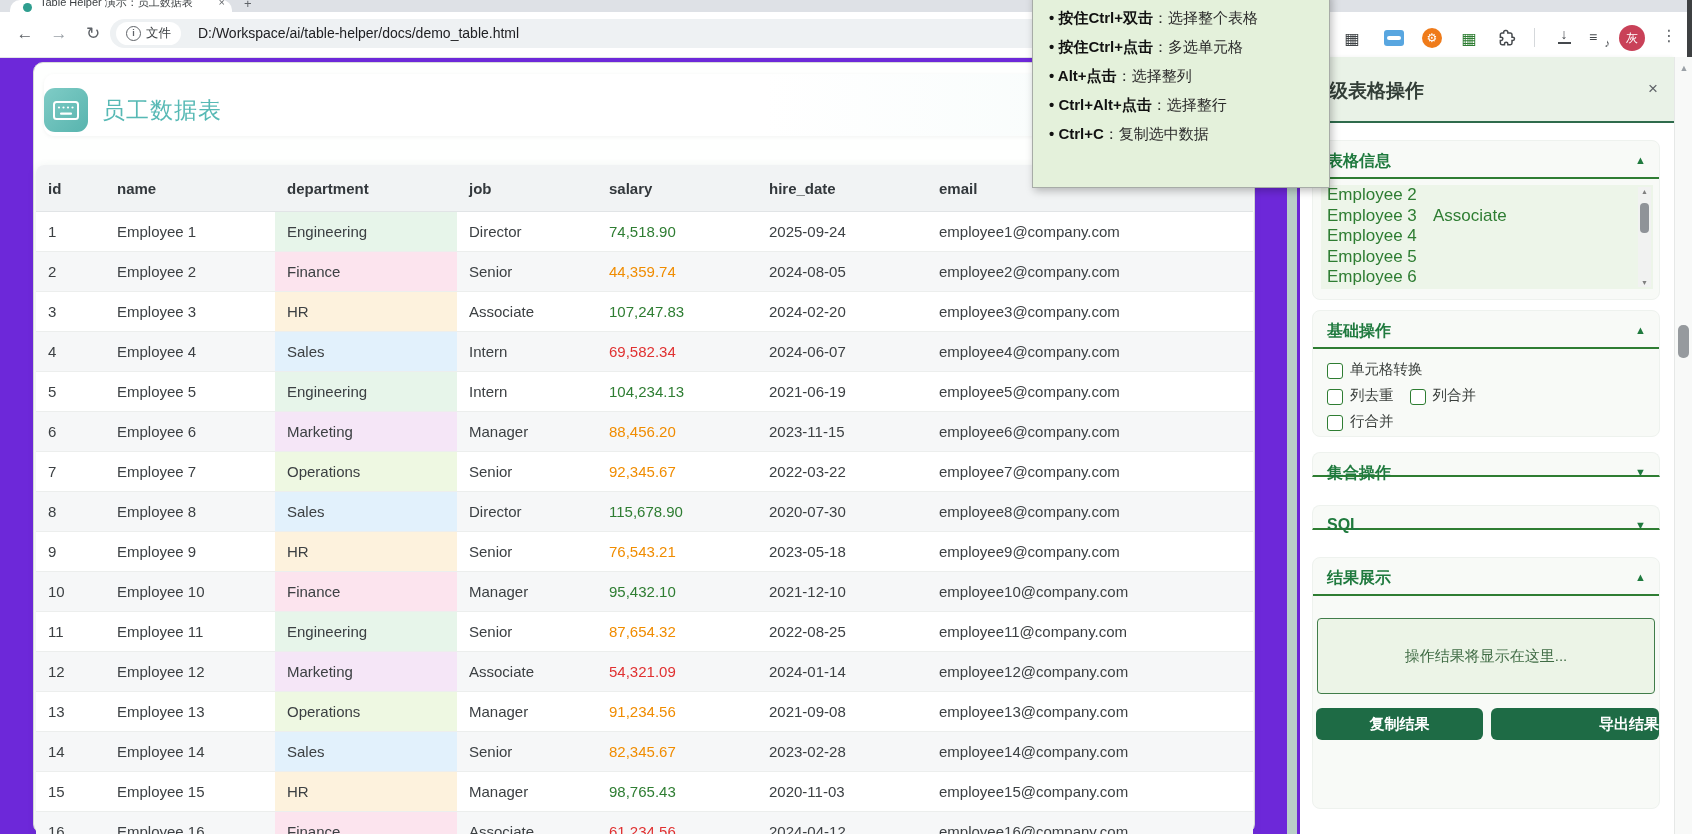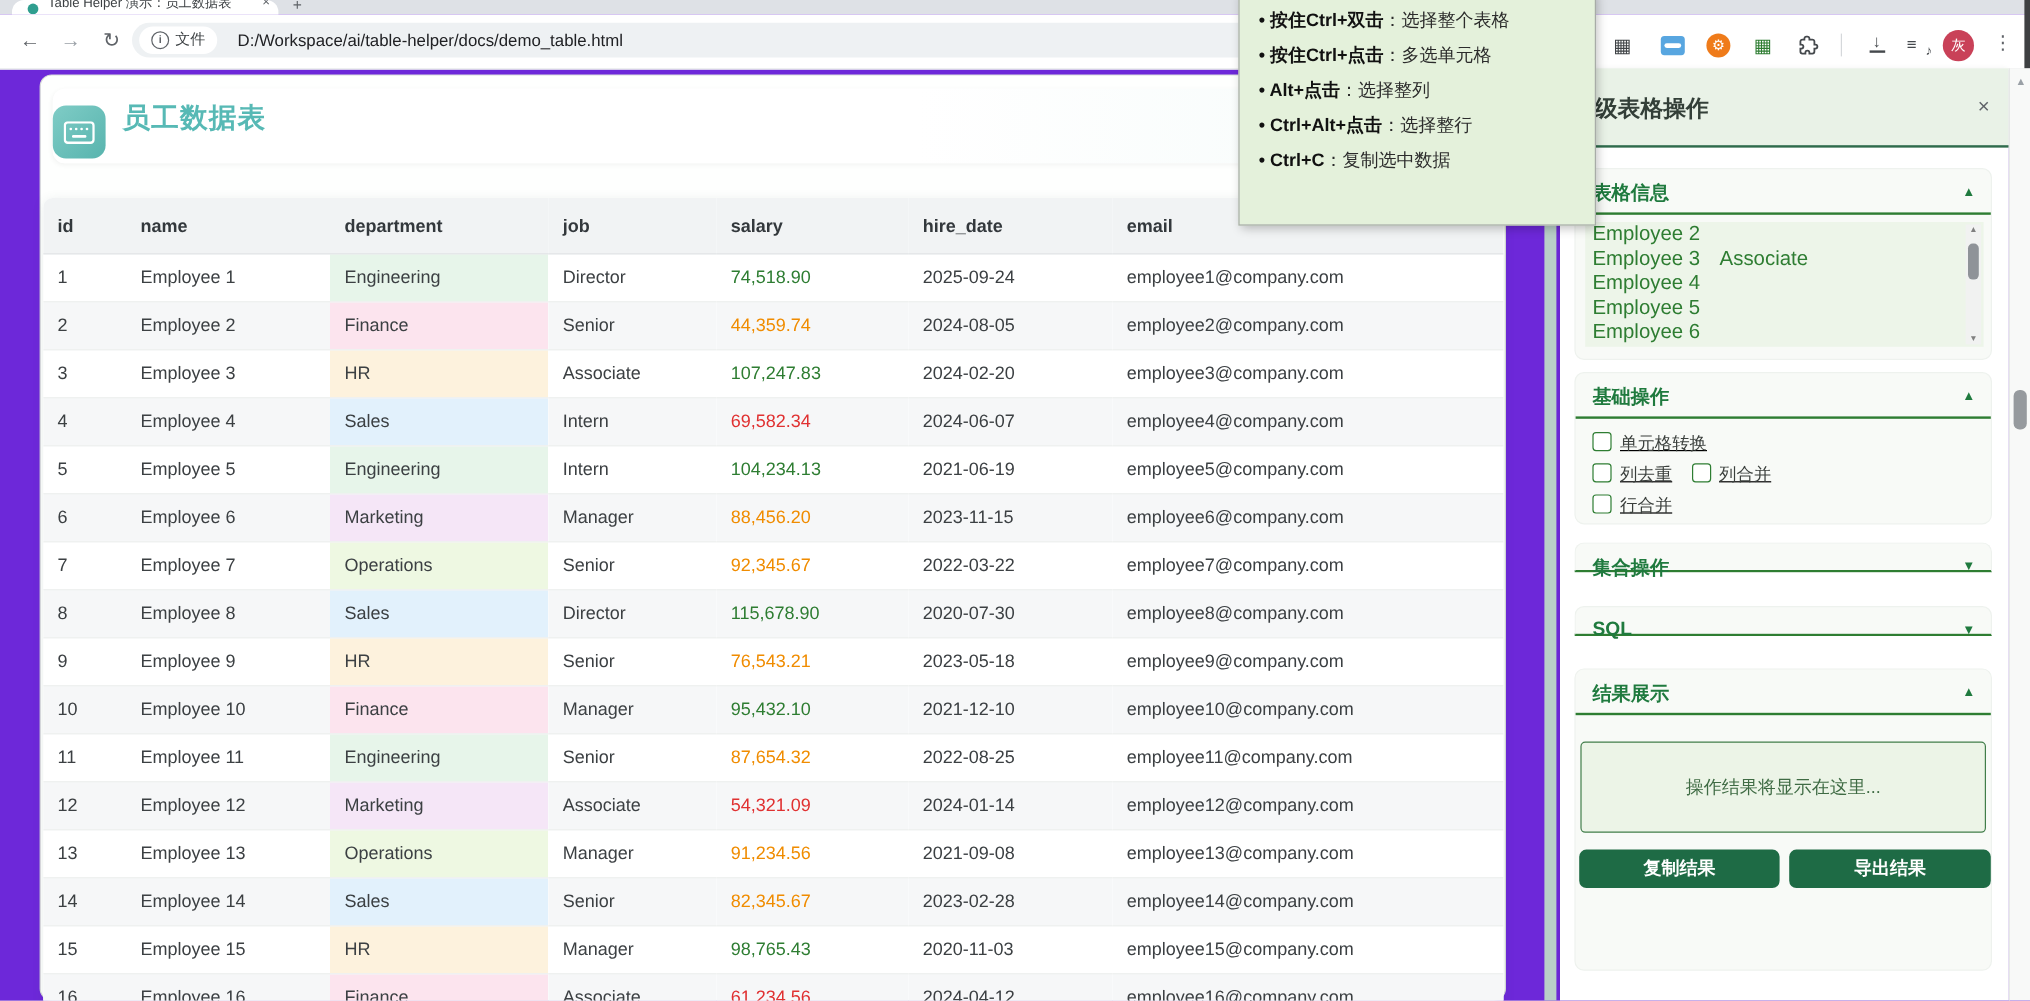--- a/index.html
+++ b/index.html
@@ -45,21 +45,21 @@
   .kebab{position:absolute;top:14px;font-size:16px;color:#5f6368;letter-spacing:0;}
   .win-edge{left:1687px;top:0;width:5px;height:57px;background:#3e4042;}
 
   
   .main-container{left:33px;top:62px;width:1220px;height:770px;border:1px solid #d8dbd9;
                   border-radius:10px;background:#fefffe;}
   .header-card{left:44px;top:74px;width:1200px;height:62px;border-radius:10px;
                background:linear-gradient(90deg,#ffffff 60%,#f5fbfa);box-shadow:0 1px 4px rgba(0,0,0,0.05);}
   .header-icon{left:44px;top:88px;width:44px;height:44px;border-radius:11px;
                background:linear-gradient(135deg,#7fccc6,#58b4ae);display:flex;align-items:center;justify-content:center;}
-  .page-title{left:102px;top:83px;font-size:23px;font-weight:bold;color:#57b9b5;letter-spacing:1px;}
+  .page-title{left:102px;top:95px;font-size:23px;font-weight:normal;color:#57b9b5;letter-spacing:1px;}
 
   .table-card{left:36px;top:165px;width:1217px;height:700px;background:#fff;border-radius:8px;
               box-shadow:0 2px 10px rgba(60,90,80,0.10);overflow:hidden;}
   table.data{border-collapse:collapse;table-layout:fixed;width:1217px;}
   table.data th{height:46px;background:#f1f3f4;border-bottom:1px solid #e1e4e6;text-align:left;
                 padding:0 0 0 12px;font-size:15px;font-weight:bold;color:#33383c;}
   table.data td{height:39px;border-bottom:1px solid #eceeed;padding:0 0 0 12px;font-size:15px;
                 color:#3c4043;white-space:nowrap;overflow:hidden;}
   tr.even td{background:#f6f7f8;}
   td.dept{color:#3c4043;}
@@ -88,34 +88,34 @@
   .card-info{top:83px;height:160px;}
   .emp-list{position:absolute;left:8px;top:44px;width:332px;height:104px;background:#edf5e9;overflow:hidden;}
   .emp-row{height:20.5px;line-height:20.5px;font-size:17px;color:#2e7d32;padding-left:6px;white-space:nowrap;}
   .emp-row .nm{display:inline-block;width:106px;}
   .emp-sb{position:absolute;right:2px;top:2px;bottom:2px;width:13px;background:#f1f2f1;}
   .emp-sb .a{position:absolute;left:0;width:13px;text-align:center;font-size:7px;color:#808080;}
   .emp-sb .thumb{position:absolute;left:2px;top:16px;width:9px;height:30px;background:#8f9398;border-radius:4px;}
   .card-basic{top:253px;height:127px;}
   .chk-area{position:absolute;left:14px;top:50px;}
   .chk-row{display:flex;gap:16px;height:17px;margin-bottom:9px;align-items:center;}
-  .chk-item{display:flex;align-items:flex-start;gap:7px;text-decoration:underline;}
+  .chk-item{display:flex;align-items:flex-end;gap:7px;}
   .chk-box{width:14px;height:14px;border:1.8px solid #2e7d32;border-radius:3px;background:#fff;}
   .chk-label{font-size:14.5px;color:#3a3f3c;}
   .card-collapsed{height:25px;border-bottom:2px solid #2e7d32;border-radius:8px 8px 0 0;}
   .card-set{top:395px;}
   .card-sql{top:448px;}
   .card-results{top:500px;height:252px;}
   .result-box{position:absolute;left:4px;top:60px;width:338px;height:76px;border:1px solid #417d4a;
               border-radius:4px;background:#ecf4e7;display:flex;align-items:center;justify-content:center;
               font-size:15px;color:#3f6b44;box-sizing:border-box;}
   .btn{position:absolute;top:150px;height:32px;background:#1e6b45;border-radius:6px;color:#fff;
        font-size:15px;font-weight:bold;text-align:center;line-height:32px;}
   .btn-copy{left:3px;width:167px;}
-  .btn-export{left:178px;width:168px;}
+  .btn-export{left:178px;width:168px;text-align:right;}
 
   
   .win-scrollbar{left:1674px;top:57px;width:18px;height:777px;background:#f8f9f8;border-left:1px solid #e6e8e7;}
   .ws-up{position:absolute;left:0;top:6px;width:18px;text-align:center;font-size:9px;color:#9aa0a6;}
   .ws-thumb{position:absolute;left:3px;top:268px;width:11px;height:33px;background:#969a9e;border-radius:5px;}
 </style>
 </head>
 <body>
 
 <div class="stage">

